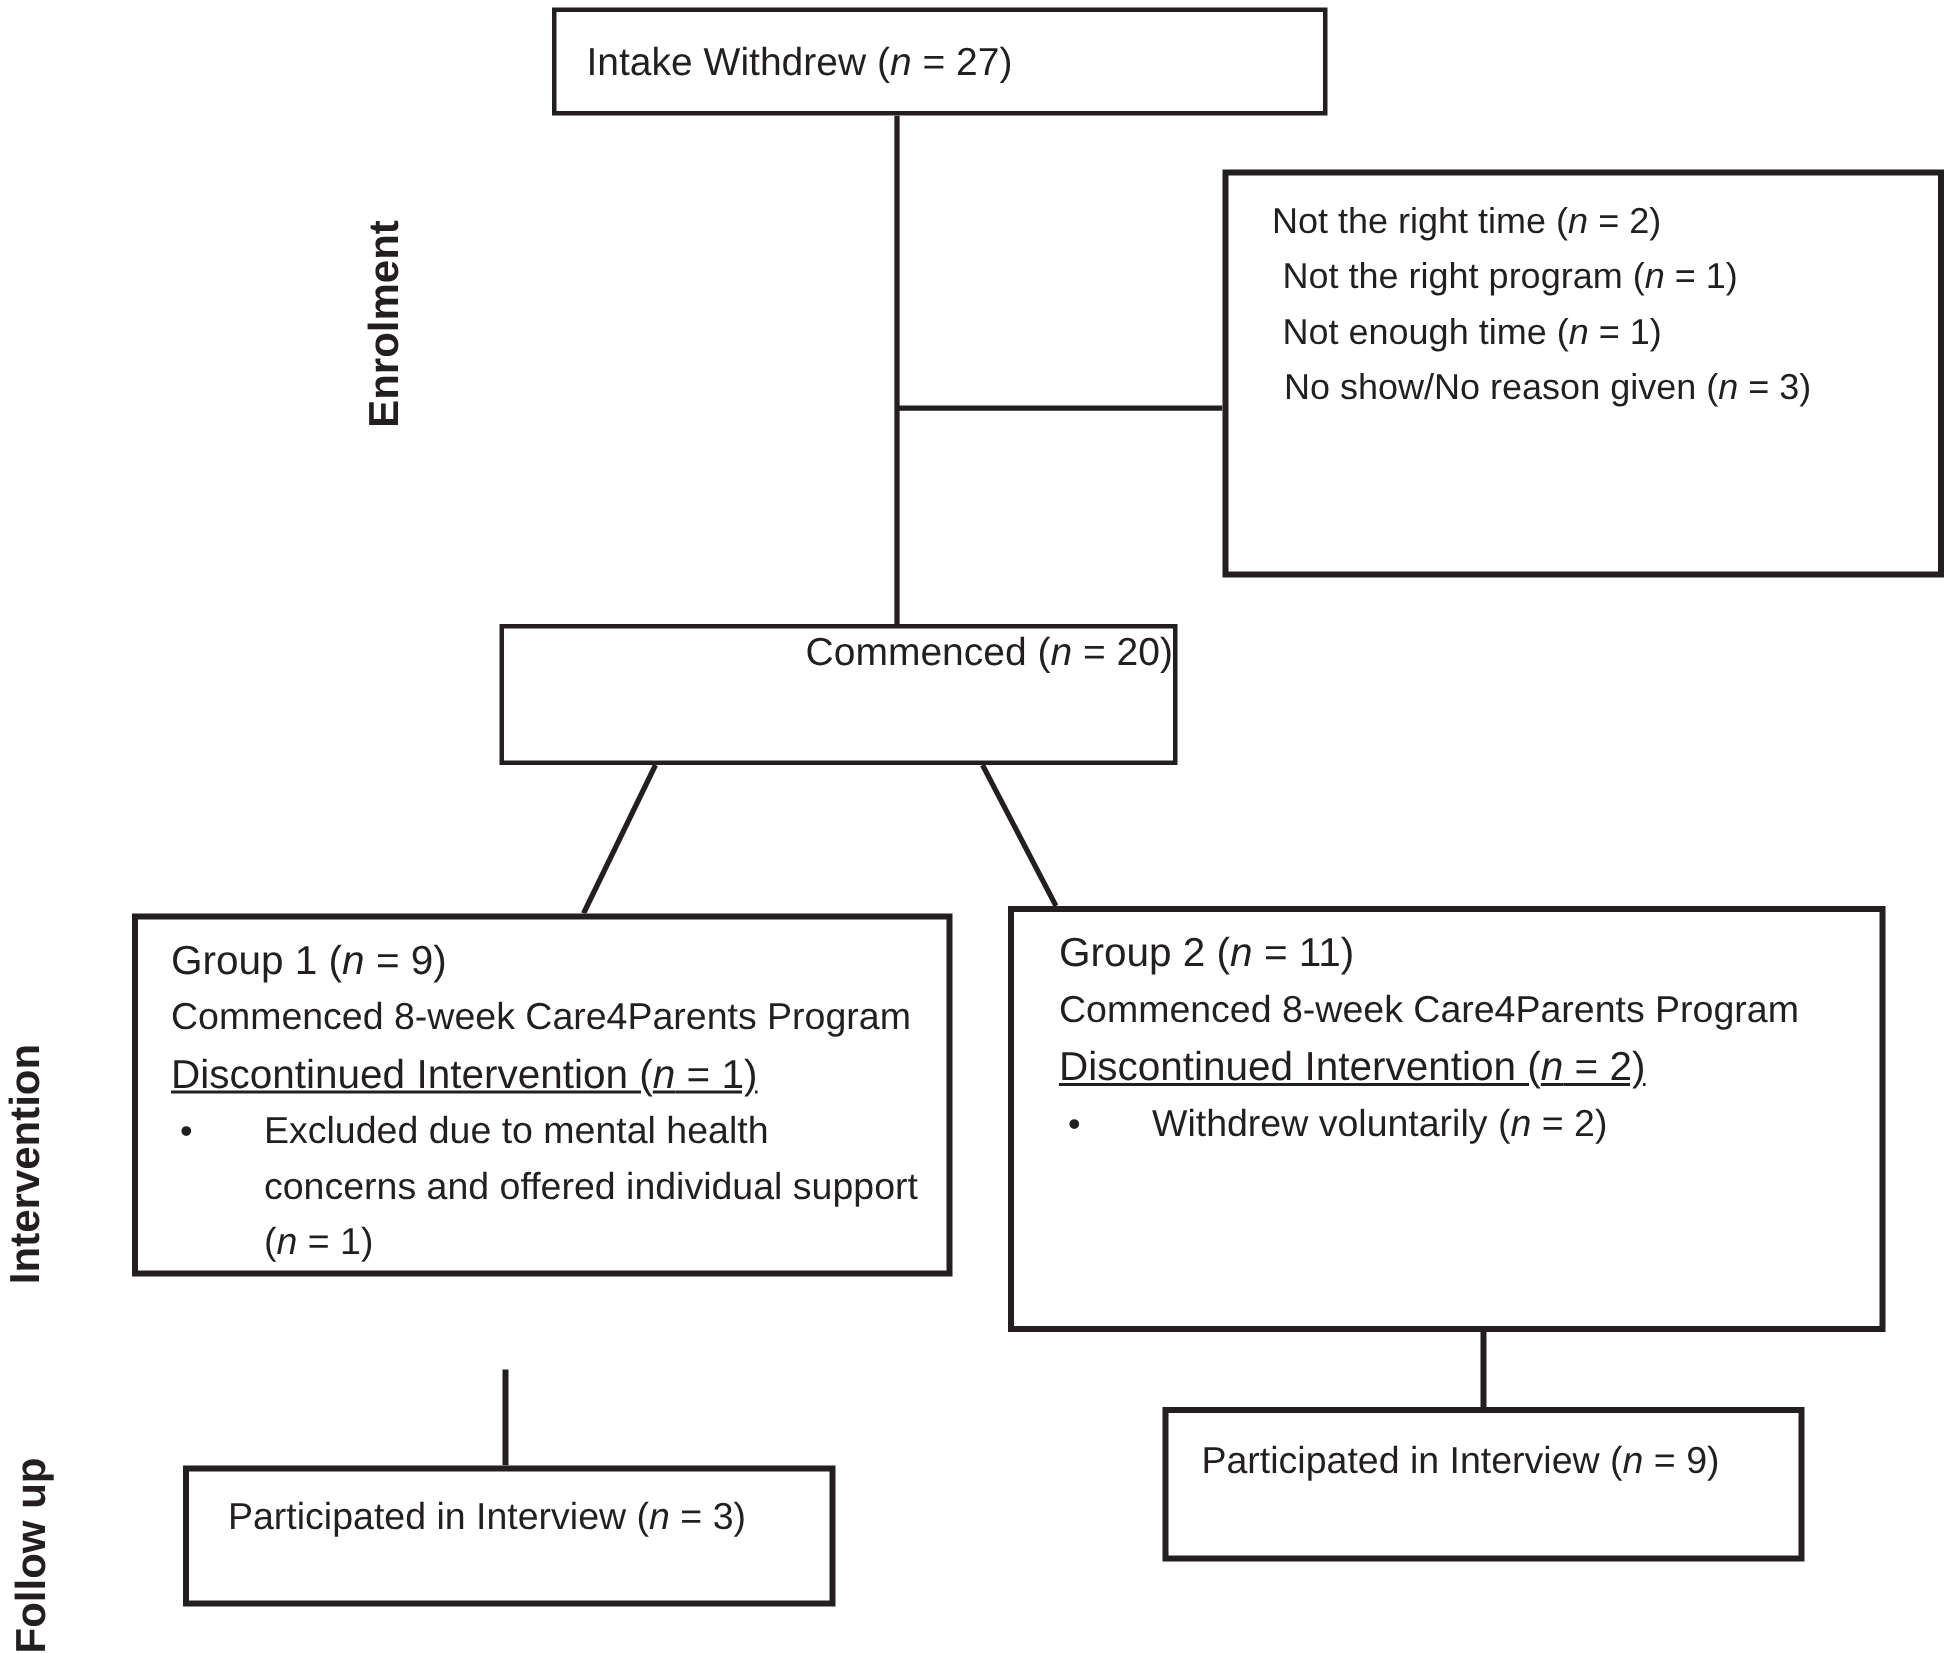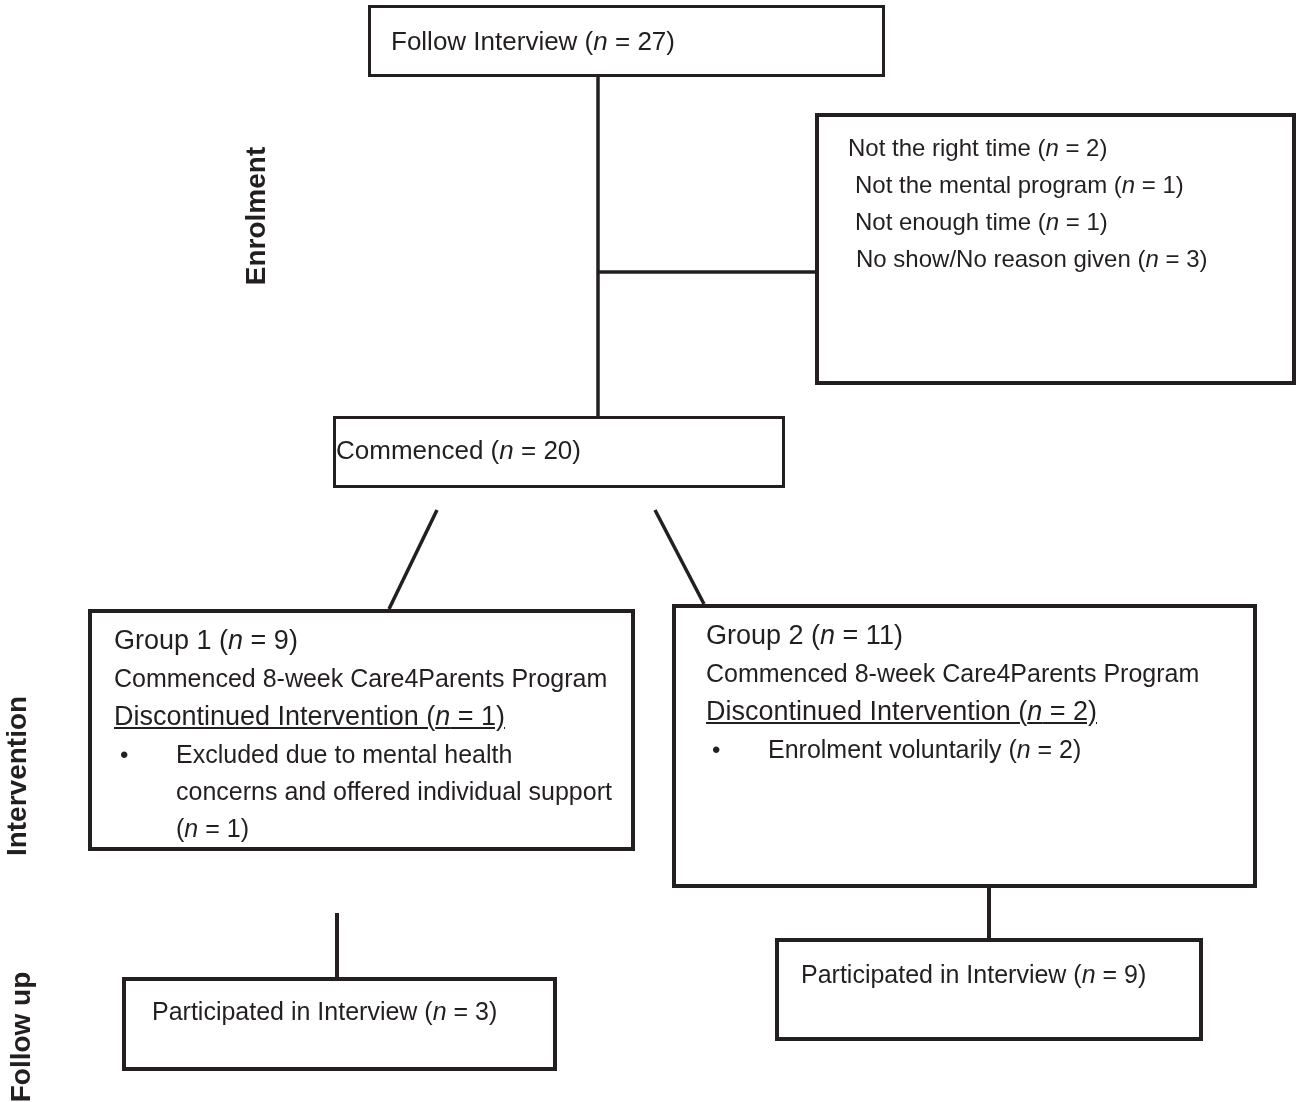--- a/index.html
+++ b/index.html
@@ -44,22 +44,22 @@
     padding: 12px 8px 0 24px; font-size: 24px;
   }
   .box-declined .heading { font-size: 26px; line-height: 40px; }
   .box-declined .reason  { line-height: 37px; }
   .box-declined .reason:nth-of-type(1) { margin-left: 5px; }
   .box-declined .reason:nth-of-type(2) { margin-left: 12px; }
   .box-declined .reason:nth-of-type(3) { margin-left: 12px; }
   .box-declined .reason:nth-of-type(4) { margin-left: 13px; }
 
   .box-commenced {
-    left: 333px; top: 416px; width: 452px; height: 72px;
-    text-align: left; padding-top: 16px; font-size: 26px;
+    left: 333px; top: 416px; width: 452px; height: 94px;
+    text-align: right; padding-top: 0; font-size: 26px;
   }
   .box-group1 {
     left: 88px; top: 609px; width: 547px; height: 242px;
     border-width: 4px;
     padding: 8px 14px 0 22px;
   }
   .box-group2 {
     left: 672px; top: 604px; width: 585px; height: 284px;
     border-width: 4px;
     padding: 8px 14px 0 30px;
@@ -113,26 +113,26 @@
     <line x1="655" y1="510" x2="704" y2="604" stroke="#231f20" stroke-width="3.5"></line>
     <line x1="337" y1="913" x2="337" y2="977" stroke="#231f20" stroke-width="4"></line>
     <line x1="989" y1="888" x2="989" y2="975" stroke="#231f20" stroke-width="4"></line>
   </svg>
 
   <div class="stage-label stage-enrolment">Enrolment</div>
   <div class="stage-label stage-intervention">Intervention</div>
   <div class="stage-label stage-followup">Follow up</div>
 
   <div class="box box-intake">
-    <span><span>Follow Interview (</span><span class="nv">n</span><span> = 27)</span></span>
+    <span><span>Intake Withdrew (</span><span class="nv">n</span><span> = 27)</span></span>
   </div>
 
   <div class="box box-declined">
     <div class="reason"><span>Not the right time (</span><span class="nv">n</span><span> = 2)</span></div>
-    <div class="reason"><span>Not the mental program (</span><span class="nv">n</span><span> = 1)</span></div>
+    <div class="reason"><span>Not the right program (</span><span class="nv">n</span><span> = 1)</span></div>
     <div class="reason"><span>Not enough time (</span><span class="nv">n</span><span> = 1)</span></div>
     <div class="reason"><span>No show/No reason given (</span><span class="nv">n</span><span> = 3)</span></div>
   </div>
 
   <div class="box box-commenced">
     <span><span>Commenced (</span><span class="nv">n</span><span> = 20)</span></span>
   </div>
 
   <div class="box box-group1">
     <div class="g-title"><span>Group 1 (</span><span class="nv">n</span><span> = 9)</span></div>
@@ -143,21 +143,21 @@
       <span class="bullet-text"><span>Excluded due to mental health concerns and offered individual support (</span><span class="nv">n</span><span> = 1)</span></span>
     </div>
   </div>
 
   <div class="box box-group2">
     <div class="g-title"><span>Group 2 (</span><span class="nv">n</span><span> = 11)</span></div>
     <div class="g-program">Commenced 8-week Care4Parents Program</div>
     <div class="g-discontinued"><span>Discontinued Intervention (</span><span class="nv">n</span><span> = 2)</span></div>
     <div class="bullet-row">
       <span class="bullet-dot">•</span>
-      <span class="bullet-text"><span>Enrolment voluntarily (</span><span class="nv">n</span><span> = 2)</span></span>
+      <span class="bullet-text"><span>Withdrew voluntarily (</span><span class="nv">n</span><span> = 2)</span></span>
     </div>
   </div>
 
   <div class="box box-followup1">
     <span><span>Participated in Interview (</span><span class="nv">n</span><span> = 3)</span></span>
   </div>
   <div class="box box-followup2">
     <span><span>Participated in Interview (</span><span class="nv">n</span><span> = 9)</span></span>
   </div>
 

